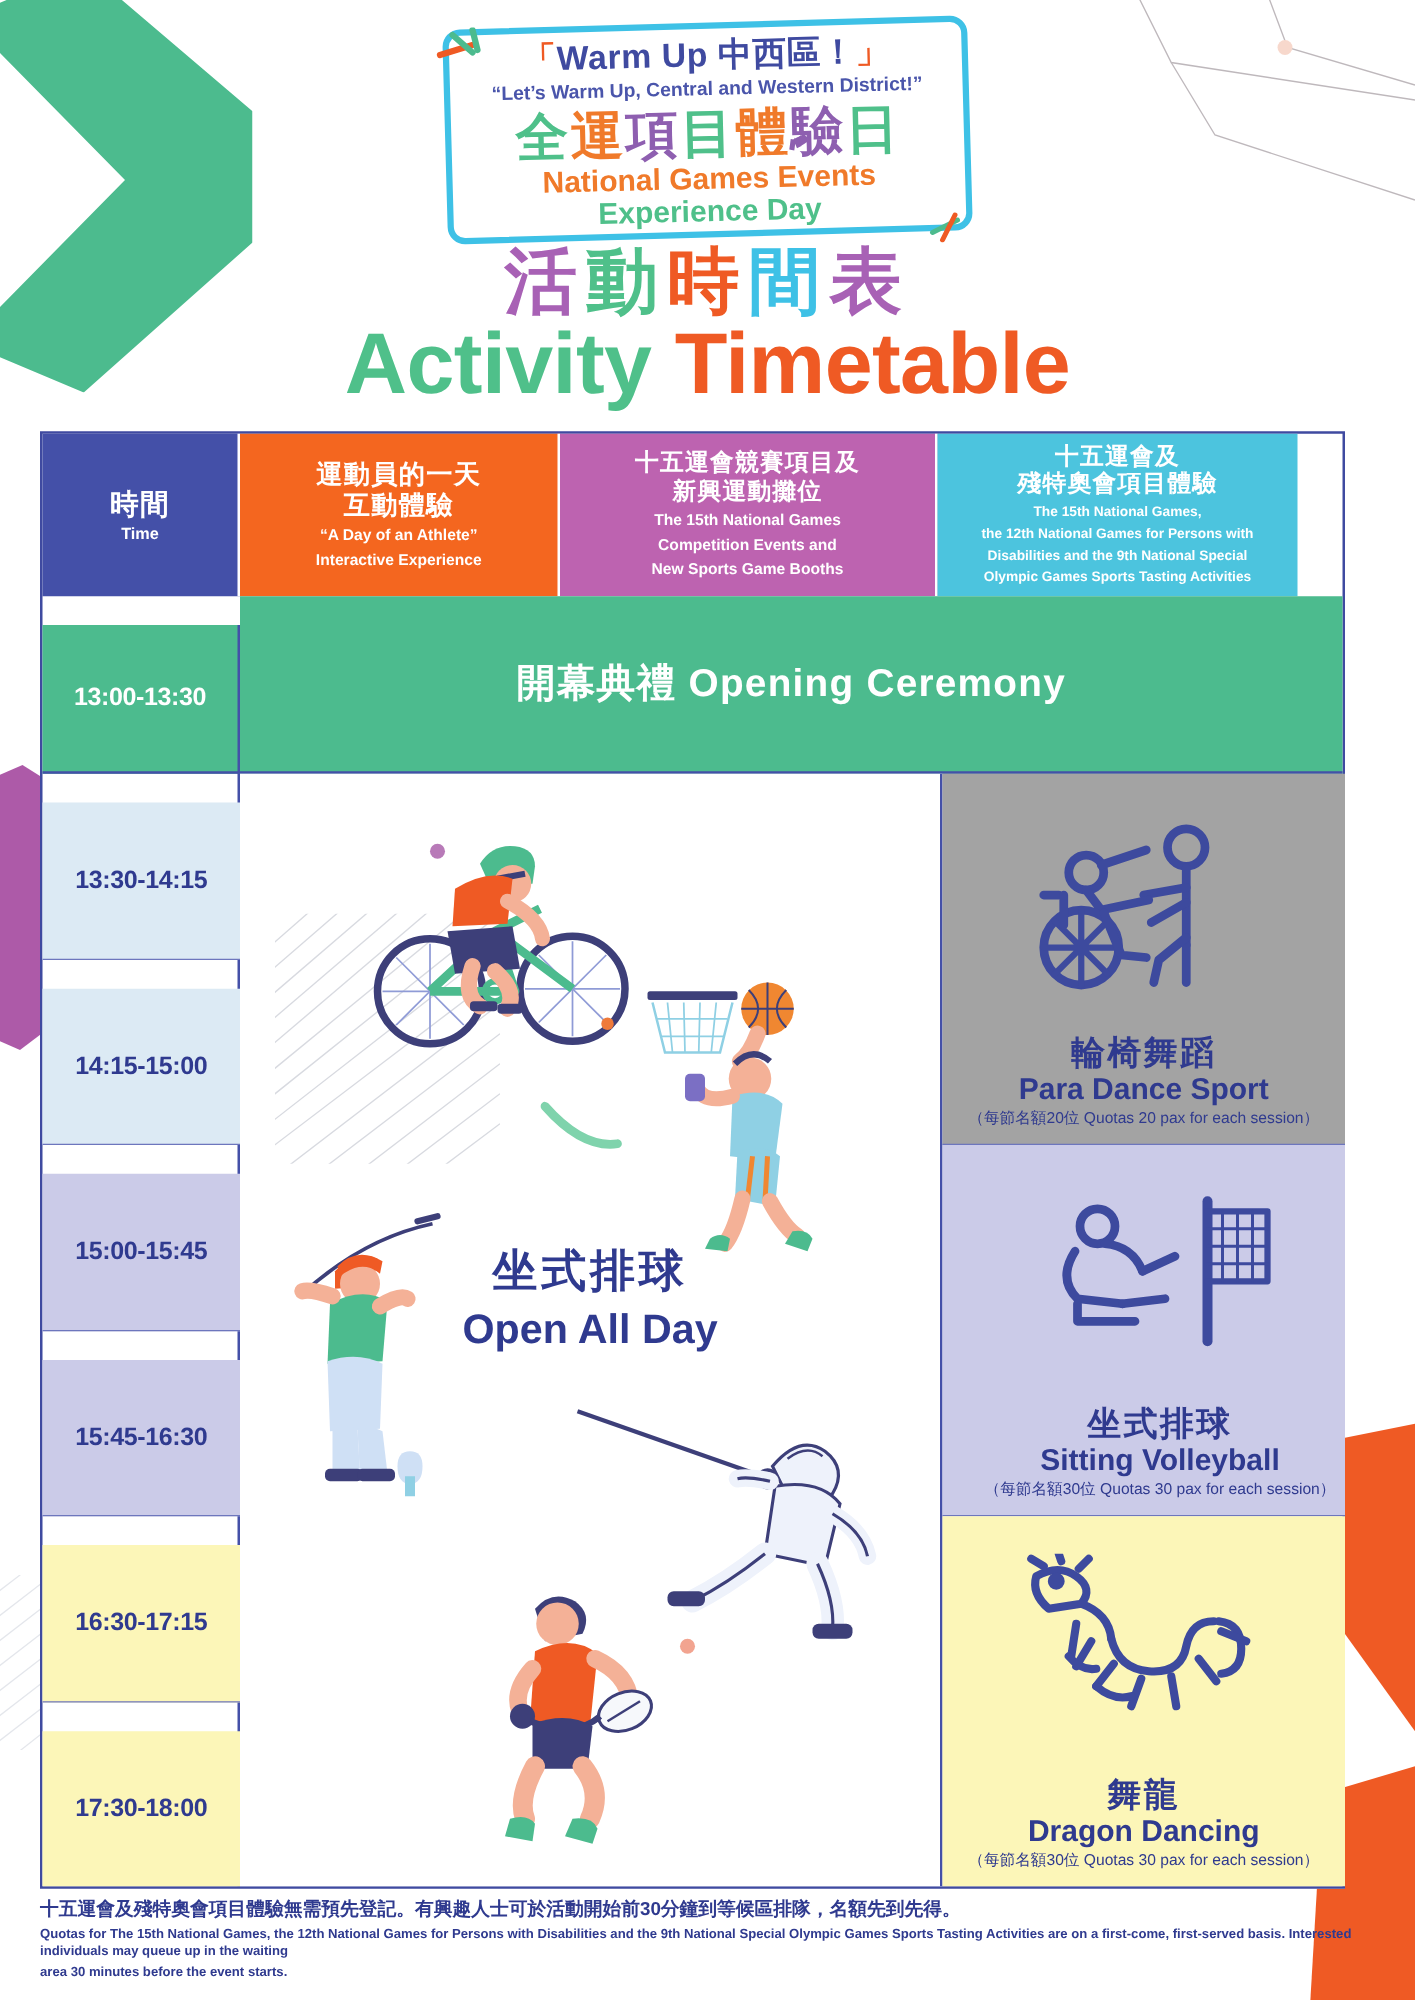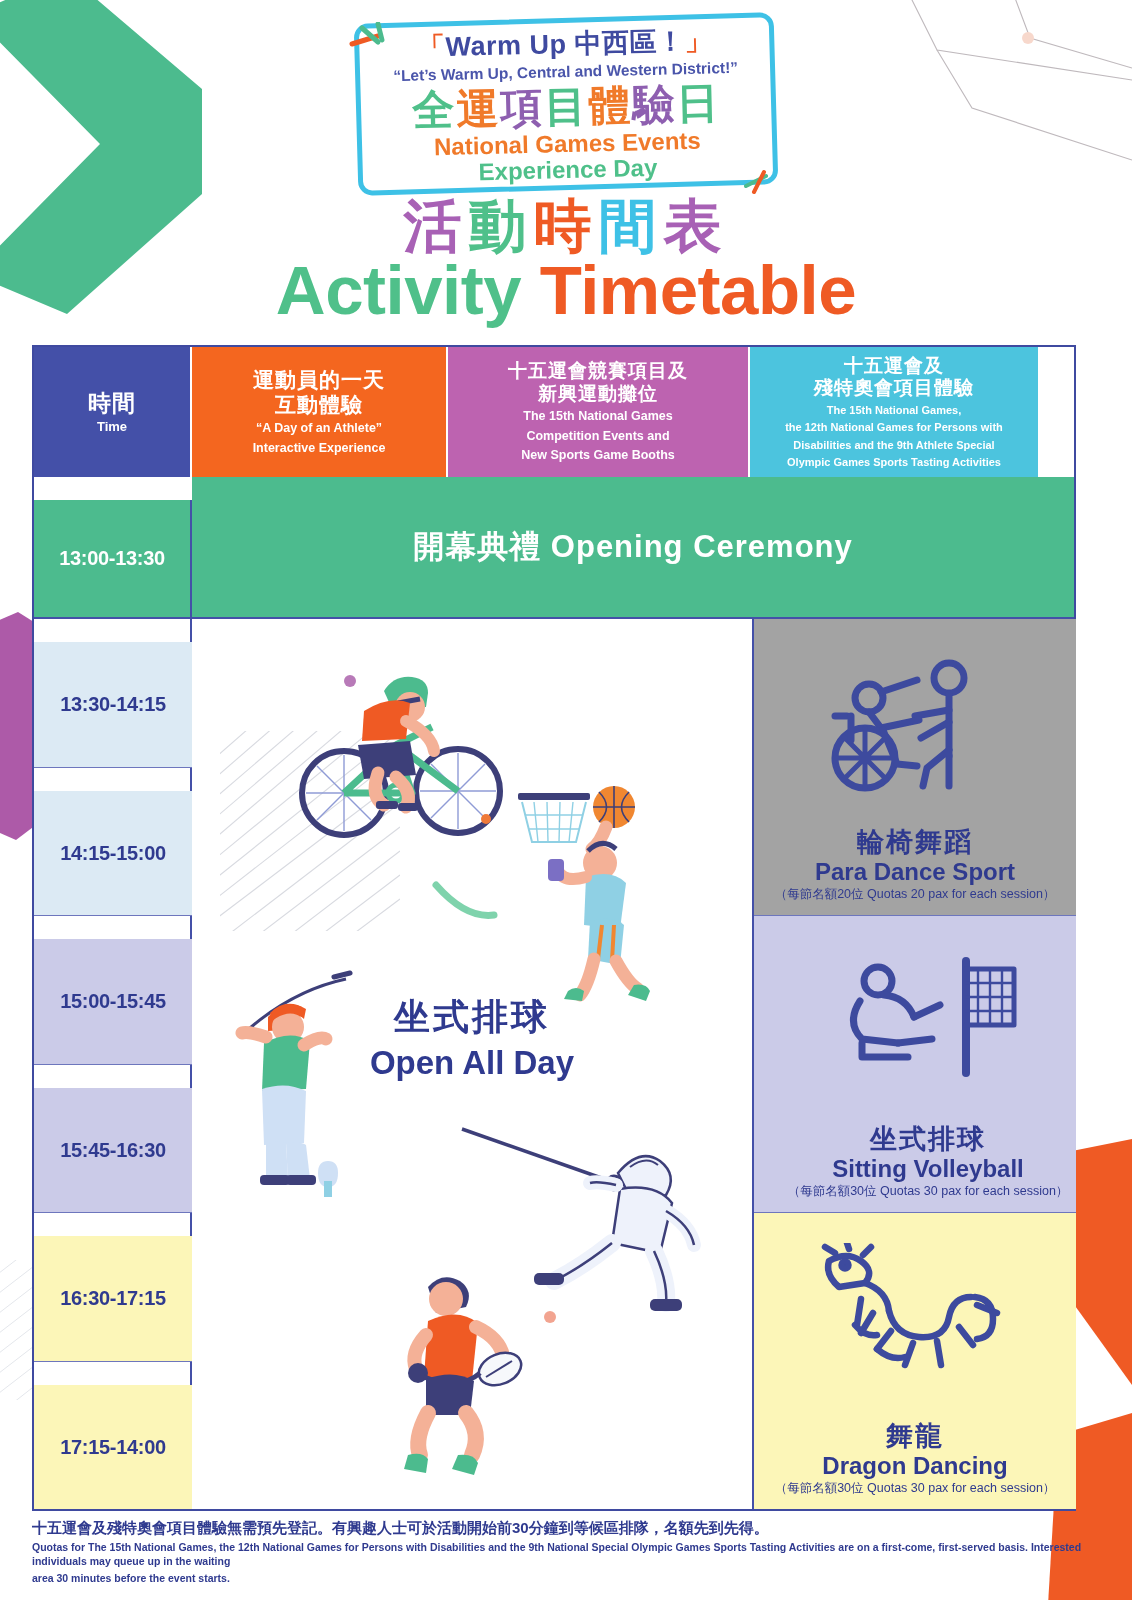--- a/index.html
+++ b/index.html
@@ -273,41 +273,41 @@
       <div class="th-zh sm">新興運動攤位</div>
       <div class="th-en">The 15th National Games</div>
       <div class="th-en">Competition Events and</div>
       <div class="th-en">New Sports Game Booths</div>
     </div>
     <div class="th th-para">
       <div class="th-zh sm">十五運會及</div>
       <div class="th-zh sm">殘特奧會項目體驗</div>
       <div class="th-en xs">The 15th National Games,</div>
       <div class="th-en xs">the 12th National Games for Persons with</div>
-      <div class="th-en xs">Disabilities and the 9th Athlete Special</div>
+      <div class="th-en xs">Disabilities and the 9th National Special</div>
       <div class="th-en xs">Olympic Games Sports Tasting Activities</div>
     </div>
   </div>
 
   <div class="tbody">
 
     <div class="trow" style="height:142px;">
       <div class="cell-time" style="background:#4cbb8e; color:#ffffff; border-bottom:2px solid #4450a8;">13:00-13:30</div>
       <div class="cell-cer">開幕典禮 Opening Ceremony</div>
     </div>
 
     <div class="trow" style="height:890px;">
 
       <div style="width:158px; min-width:158px; display:flex; flex-direction:column; border-right:2px solid #4450a8;">
         <div class="cell-time" style="flex:1; background:#dceaf4; border-right:none;">13:30-14:15</div>
         <div class="cell-time" style="flex:1; background:#dceaf4; border-right:none;">14:15-15:00</div>
         <div class="cell-time" style="flex:1; background:#cbcbe8; border-right:none;">15:00-15:45</div>
         <div class="cell-time" style="flex:1; background:#cbcbe8; border-right:none;">15:45-16:30</div>
         <div class="cell-time" style="flex:1; background:#fcf6b8; border-right:none;">16:30-17:15</div>
-        <div class="cell-time" style="flex:1; background:#fcf6b8; border-right:none; border-bottom:none;">17:15-14:00</div>
+        <div class="cell-time" style="flex:1; background:#fcf6b8; border-right:none; border-bottom:none;">17:30-18:00</div>
       </div>
 
       <div class="mid-col">
 
         <svg class="ill" style="left:28px; top:112px;" width="180" height="200" viewBox="0 0 180 200">
           <g stroke="#d8dae0" stroke-width="1.1">
             <line x1="-20" y1="40" x2="60" y2="-30"></line>
               <line x1="-20" y1="60" x2="84" y2="-30"></line>
             <line x1="-20" y1="80" x2="108" y2="-30"></line>
               <line x1="-20" y1="100" x2="132" y2="-30"></line>

